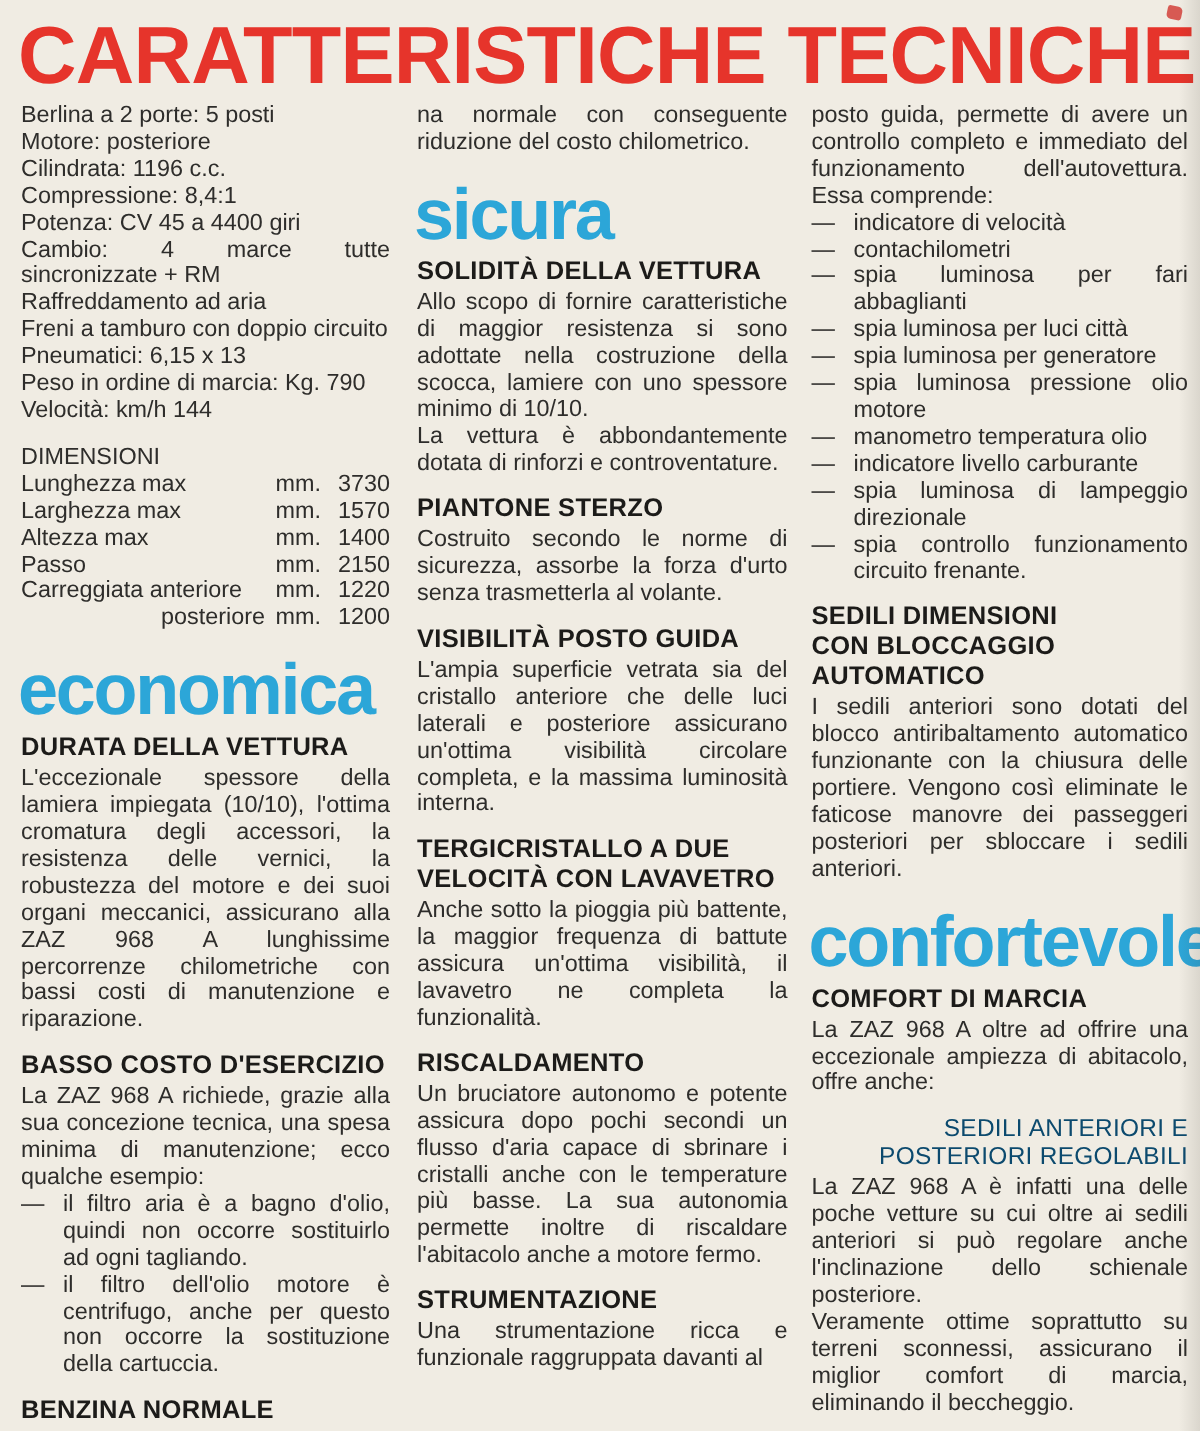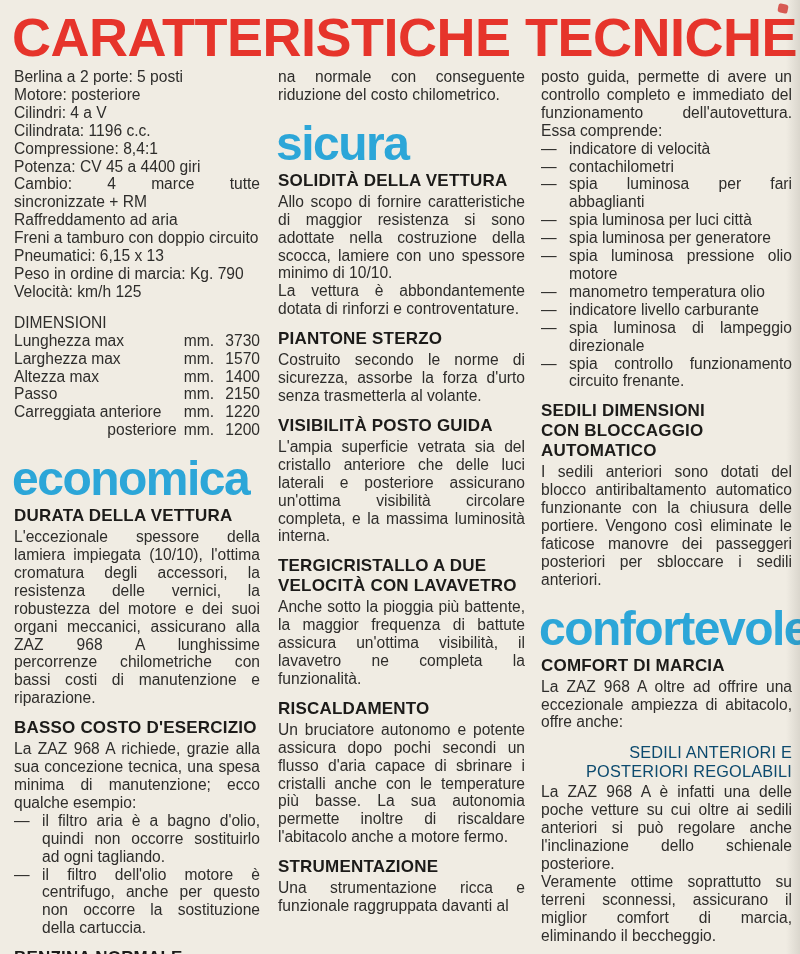--- a/index.html
+++ b/index.html
@@ -61,30 +61,29 @@
 </style>
 </head>
 <body>
 
 <h1 class="page-title">CARATTERISTICHE TECNICHE</h1>
 <div class="speck"></div>
 
 <div class="col" id="col-left">
   <div class="spec-line">Berlina a 2 porte: 5 posti</div>
   <div class="spec-line">Motore: posteriore</div>
-  <div class="spec-line">Cilindri: 4 a V</div>
   <div class="spec-line">Cilindrata: 1196 c.c.</div>
   <div class="spec-line">Compressione: 8,4:1</div>
   <div class="spec-line">Potenza: CV 45 a 4400 giri</div>
   <div class="spec-line">Cambio: 4 marce tutte sincronizzate + RM</div>
   <div class="spec-line">Raffreddamento ad aria</div>
   <div class="spec-line">Freni a tamburo con doppio circuito</div>
   <div class="spec-line">Pneumatici: 6,15 x 13</div>
   <div class="spec-line">Peso in ordine di marcia: Kg. 790</div>
-  <div class="spec-line">Velocità: km/h 125</div>
+  <div class="spec-line">Velocità: km/h 144</div>
 
   <div class="dim-heading">DIMENSIONI</div>
   <div class="dim-row">
     <span class="dim-label">Lunghezza max</span>
     <span class="dim-unit">mm.</span>
     <span class="dim-num">3730</span>
   </div>
   <div class="dim-row">
     <span class="dim-label">Larghezza max</span>
     <span class="dim-unit">mm.</span>

